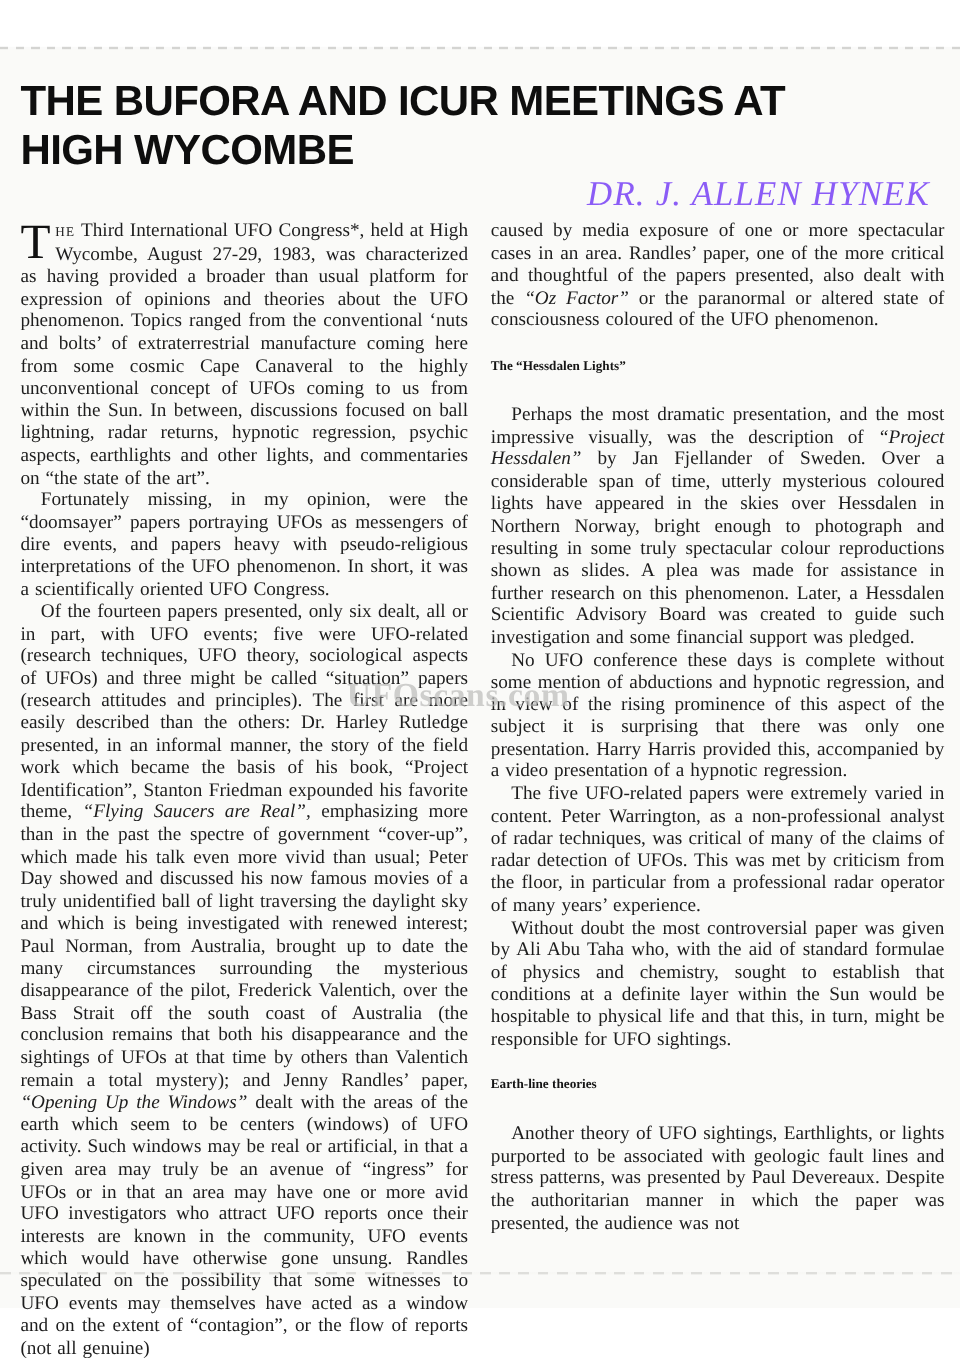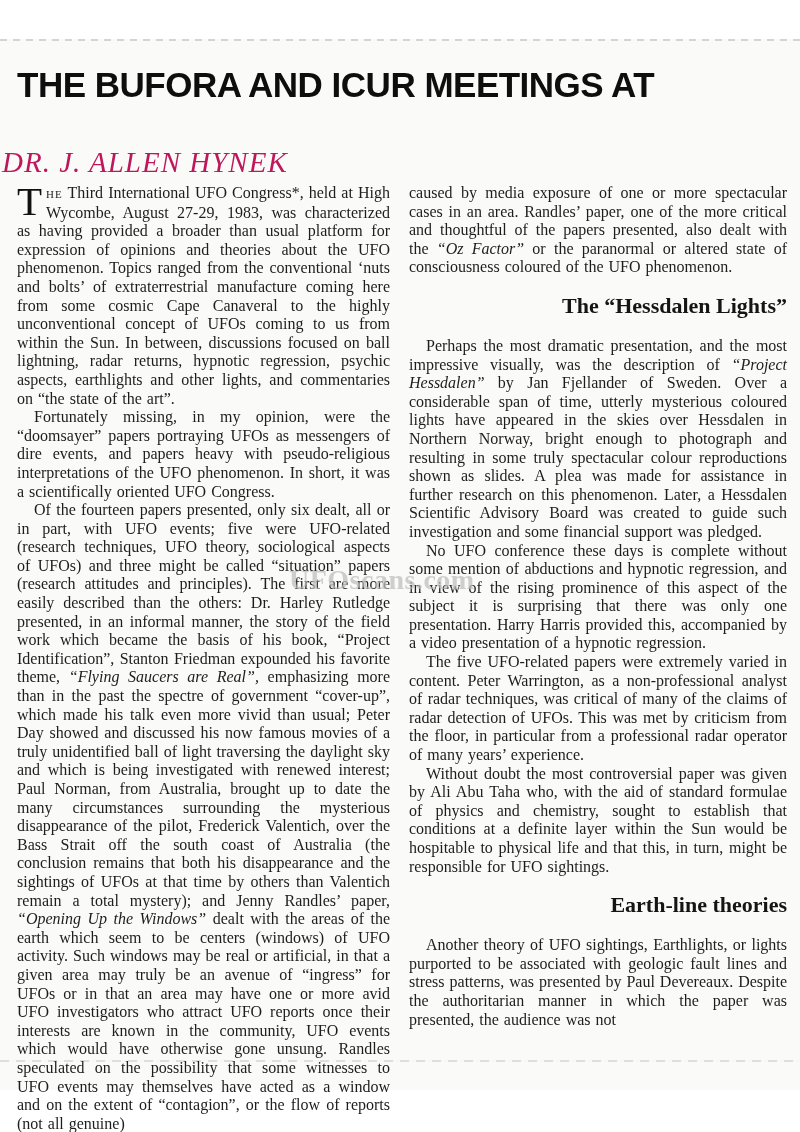--- a/index.html
+++ b/index.html
@@ -29,26 +29,27 @@
 
   .article-title {
     position: absolute; left: 17px; top: 64px; width: 770px;
     font-family: "Liberation Sans", sans-serif;
     font-weight: bold;
     font-size: 35px; line-height: 41px;
     letter-spacing: -0.5px;
     color: #0e0e0e;
   }
   .article-author {
-    position: absolute; left: 2px; top: 146px; width: 760px;
+    position: absolute; left: 15px; top: 146px; width: 760px;
     font-family: "Liberation Serif", serif;
     font-style: italic;
     font-size: 29px; line-height: 32px;
     letter-spacing: 1px;
-    color: #be185d;
+    color: #8b5cf6;
+    text-align: right;
   }
 
   .columns {
     position: absolute; left: 17px; top: 184px; width: 770px;
     display: flex; gap: 19px;
   }
   .col-left  { width: 373px; }
   .col-right { width: 378px; }
 
   .columns p {
@@ -63,23 +64,23 @@
     float: left;
     font-size: 41px; line-height: 31px;
     margin: 2px 4px 0 0;
     color: #111;
   }
   .sc { font-size: 11px; letter-spacing: 1px; }
   .it { font-style: italic; }
 
   .section-heading {
     margin: 19px 0 22px 0;
-    font-size: 22px; line-height: 19px;
+    font-size: 11px; line-height: 19px;
     font-weight: bold;
-    text-align: right;
+    text-align: left;
     color: #151515;
   }
 
   .watermark {
     position: absolute; left: 289px; top: 564px;
     font-family: Liberation Serif, serif;
     font-weight: bold;
     font-size: 28px;
     letter-spacing: 0.5px;
     color: rgba(128, 128, 126, 0.38);
@@ -91,20 +92,21 @@
 <body>
 
 <div class="page">
 
   <div class="scan-area"></div>
   <div class="scan-edge-top"></div>
   <div class="scan-edge-bottom"></div>
 
   <div class="article-title">
     <div>THE BUFORA AND ICUR MEETINGS AT</div>
+    <div>HIGH WYCOMBE</div>
   </div>
 
   <div class="article-author">DR. J. ALLEN HYNEK</div>
 
   <div class="columns">
     <div class="col-left">
       <p><span class="dropcap">T</span><span class="sc">HE</span><span> Third International UFO Congress*, held at High Wycombe, August 27-29, 1983, was characterized as having provided a broader than usual platform for expression of opinions and theories about the UFO phenomenon. Topics ranged from the conventional ‘nuts and bolts’ of extraterrestrial manufacture coming here from some cosmic Cape Canaveral to the highly unconventional concept of UFOs coming to us from within the Sun. In between, discussions focused on ball lightning, radar returns, hypnotic regression, psychic aspects, earthlights and other lights, and commentaries on “the state of the art”.</span></p>
       <p class="indent"><span>Fortunately missing, in my opinion, were the “doomsayer” papers portraying UFOs as messengers of dire events, and papers heavy with pseudo-religious interpretations of the UFO phenomenon. In short, it was a scientifically oriented UFO Congress.</span></p>
       <p class="indent"><span>Of the fourteen papers presented, only six dealt, all or in part, with UFO events; five were UFO-related (research techniques, UFO theory, sociological aspects of UFOs) and three might be called “situation” papers (research attitudes and principles). The first are more easily described than the others: Dr. Harley Rutledge presented, in an informal manner, the story of the field work which became the basis of his book, “Project Identification”, Stanton Friedman expounded his favorite theme, </span><span class="it">“Flying Saucers are Real”,</span><span> emphasizing more than in the past the spectre of government “cover-up”, which made his talk even more vivid than usual; Peter Day showed and discussed his now famous movies of a truly unidentified ball of light traversing the daylight sky and which is being investigated with renewed interest; Paul Norman, from Australia, brought up to date the many circumstances surrounding the mysterious disappearance of the pilot, Frederick Valentich, over the Bass Strait off the south coast of Australia (the conclusion remains that both his disappearance and the sightings of UFOs at that time by others than Valentich remain a total mystery); and Jenny Randles’ paper, </span><span class="it">“Opening Up the Windows”</span><span> dealt with the areas of the earth which seem to be centers (windows) of UFO activity. Such windows may be real or artificial, in that a given area may truly be an avenue of “ingress” for UFOs or in that an area may have one or more avid UFO investigators who attract UFO reports once their interests are known in the community, UFO events which would have otherwise gone unsung. Randles speculated on the possibility that some witnesses to UFO events may themselves have acted as a window and on the extent of “contagion”, or the flow of reports (not all genuine)</span></p>
     </div>

